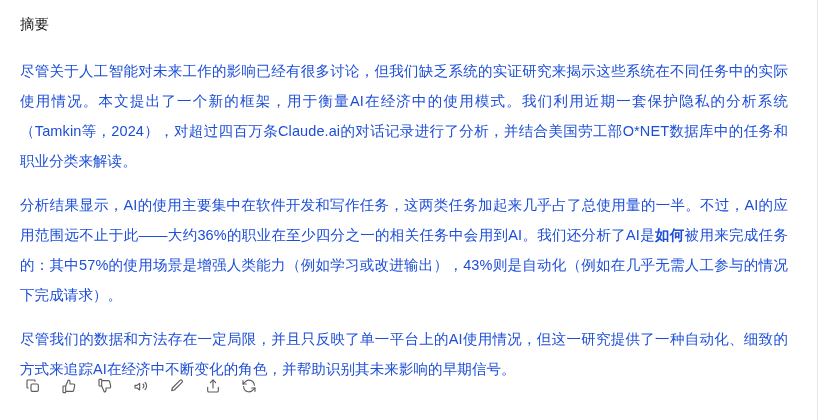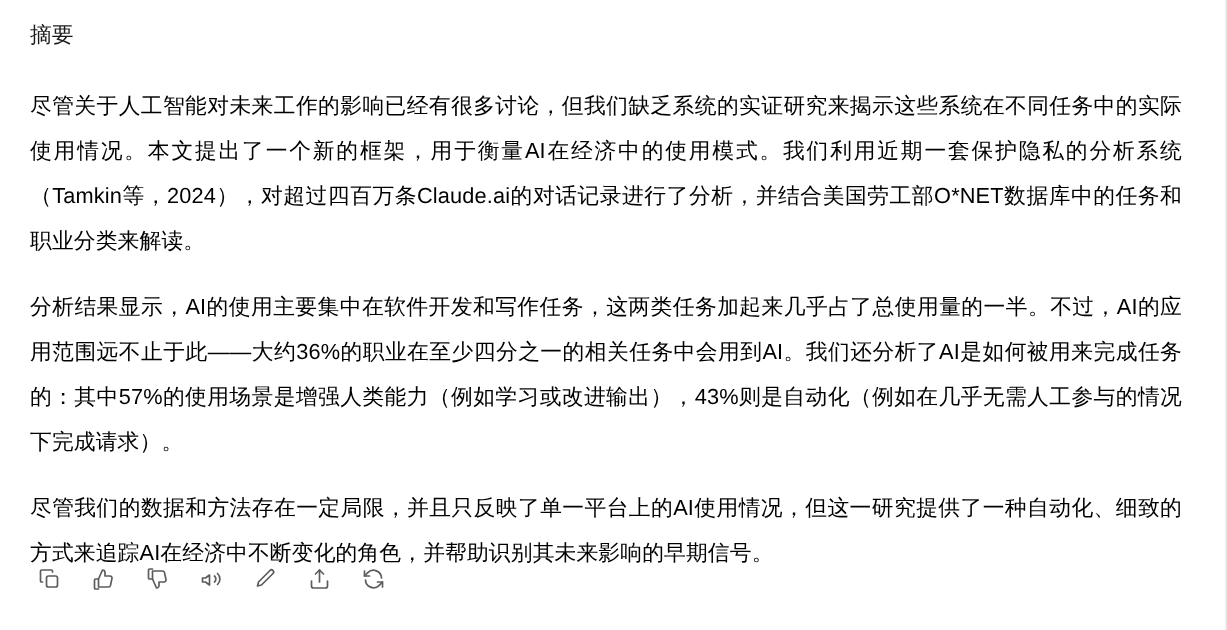--- a/index.html
+++ b/index.html
@@ -36,31 +36,31 @@
   .doc-title {
     font-size: 14.5px;
     line-height: 1.4;
     color: #1a1a1a;
     margin: 0 0 22px 0;
     font-weight: 400;
   }
   .para {
     font-size: 14.5px;
     line-height: 30px;
-    color: #000000;
+    color: #1d4ed8;
     margin: 0 0 14px 0;
     text-align: justify;
     text-justify: inter-ideograph;
     letter-spacing: 0.1px;
   }
   .para.last {
     margin-bottom: 12px;
   }
   .bold {
-    font-weight: 400;
+    font-weight: 700;
   }
   .toolbar {
     position: absolute;
     left: 20px;
     bottom: 10px;
     display: flex;
     align-items: center;
     gap: 10px;
   }
   .tool-btn {

